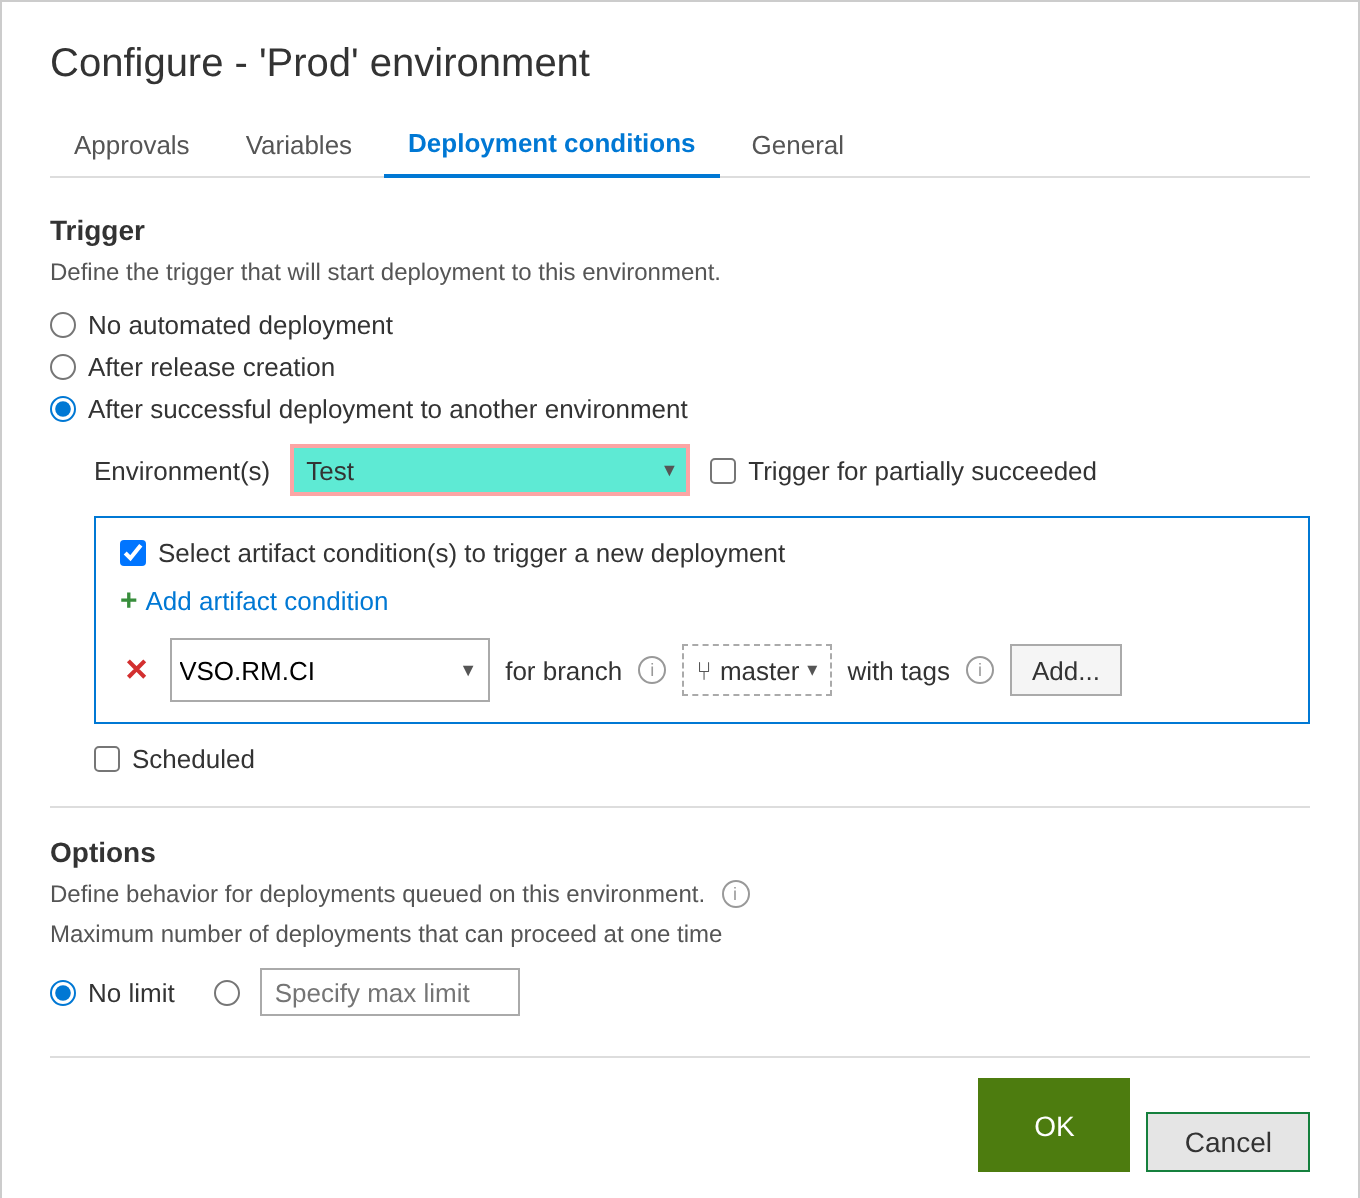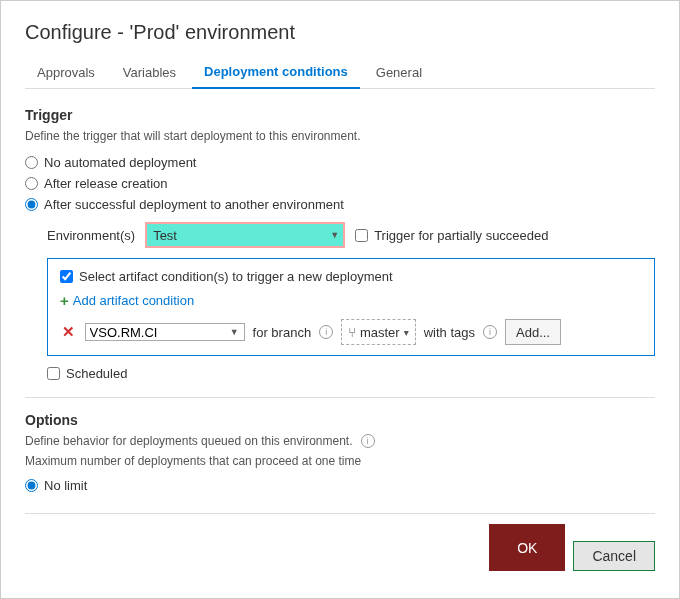--- a/index.html
+++ b/index.html
@@ -139,21 +139,21 @@
     .remove-btn {
       color: #d32f2f;
       font-size: 15px;
       font-weight: 700;
       cursor: pointer;
       border: none;
       background: none;
       padding: 0 2px;
     }
     .artifact-select {
-      height: 18px;
+      height: 32px;
       border: 1px solid #aaa;
       background: #fff;
       font-size: 13px;
       padding: 0 4px;
       width: 160px;
     }
     .for-branch-label {
       font-size: 13px;
       color: #333;
     }
@@ -244,21 +244,21 @@
       background: #fff;
     }
     .footer {
       display: flex;
       justify-content: flex-end;
       gap: 8px;
       padding-top: 10px;
       border-top: 1px solid #ddd;
     }
     .btn-ok {
-      background: #7f1d1d;
+      background: #4d7c0f;
       color: #fff;
       border: none;
       font-size: 14px;
       padding: 6px 28px;
       cursor: pointer;
     }
     .btn-cancel {
       background: #e5e5e5;
       color: #333;
       border: 1px solid #15803d;
@@ -377,20 +377,24 @@
     <div class="options-desc">
       <span>Define behavior for deployments queued on this environment.</span>
       <span class="info-icon">i</span>
     </div>
     <div class="options-max-label">Maximum number of deployments that can proceed at one time</div>
     <div class="limit-row">
       <label class="radio-item">
         <input type="radio" name="limit" checked="" style="">
         <span>No limit</span>
       </label>
+      <label class="radio-item">
+        <input type="radio" name="limit" style="">
+        <input type="text" class="specify-input" style="margin-left: 4px;" placeholder="Specify max limit">
+      </label>
     </div>
   </div>
 
   <div class="footer">
     <button class="btn-ok">OK</button>
     <button class="btn-cancel">Cancel</button>
   </div>
 </div>
 
 </body></html>

